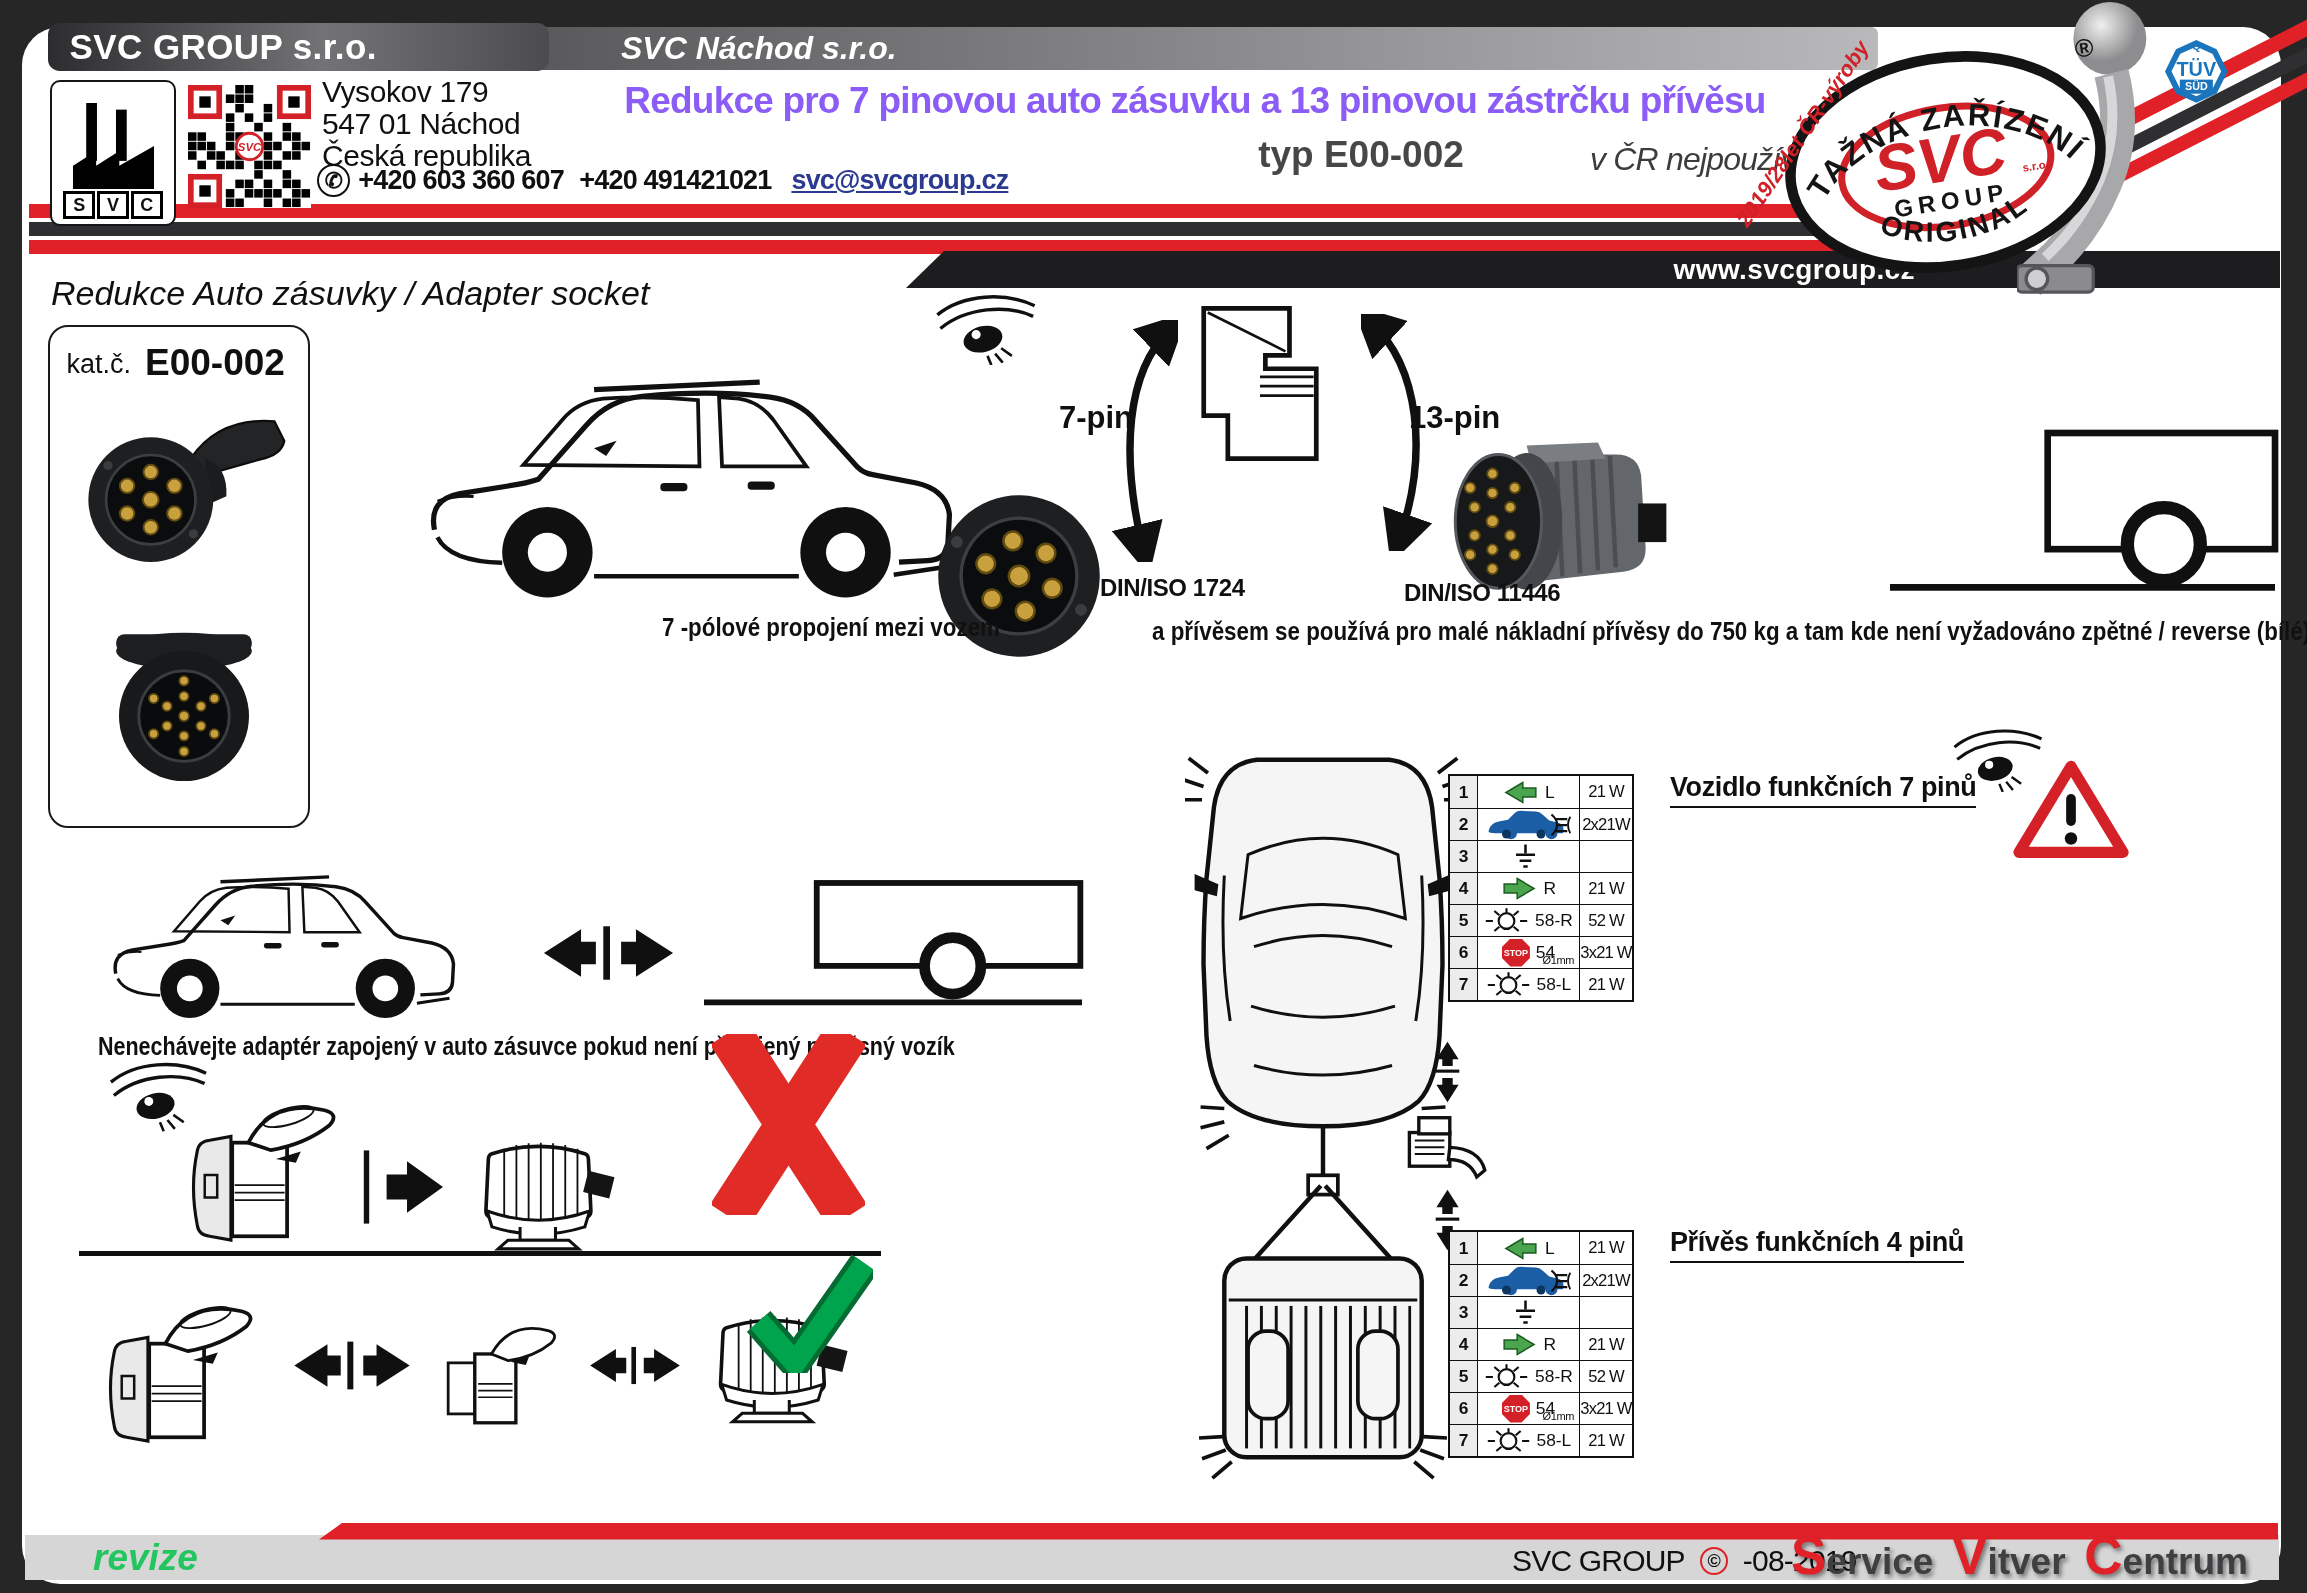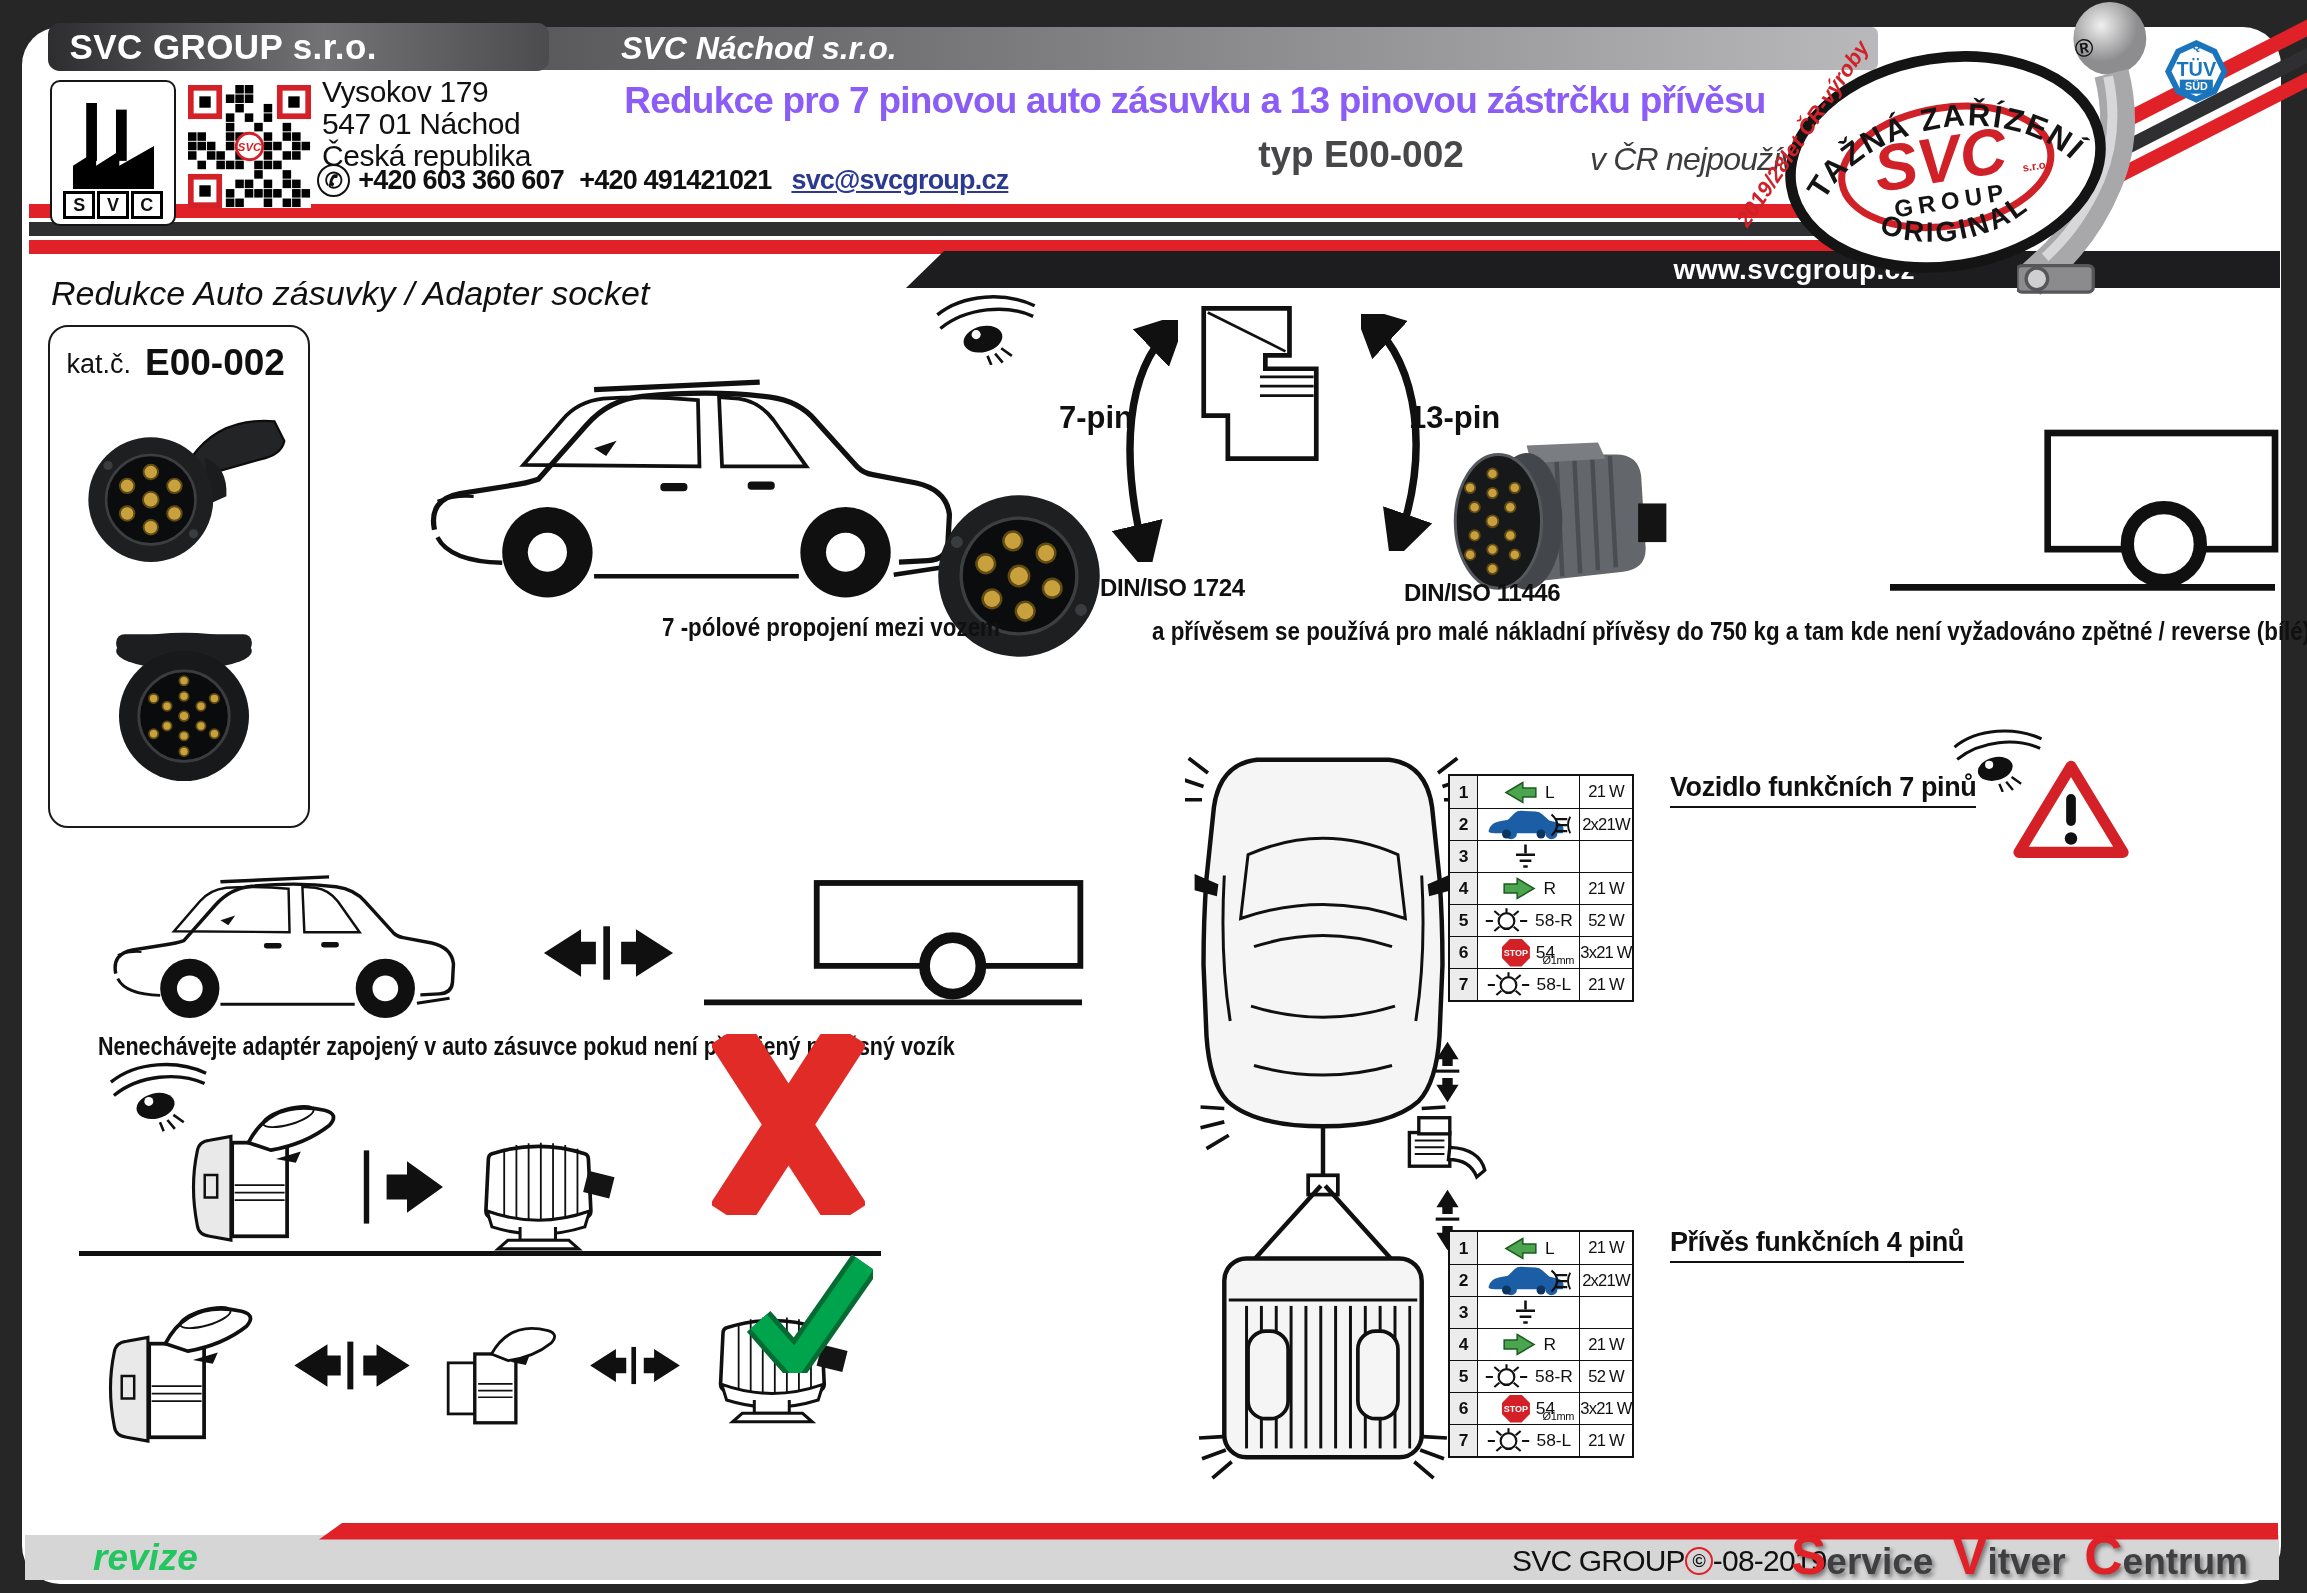--- a/index.html
+++ b/index.html
@@ -40,21 +40,21 @@
   .tc.n{width:28px;background:#ececec;border-right:1.7px solid #101010;font-weight:bold;font-size:17.4px;flex:none}
   .tc.ic{width:102px;border-right:1.7px solid #101010;gap:5.8px;font-size:17.4px;flex:none;position:relative}
   .tc.v{flex:1;font-size:16.6px;letter-spacing:-0.8px}
   .theading{font-size:27px;font-weight:bold;border-bottom:2.5px solid #101010;padding-bottom:2.5px;letter-spacing:-0.4px;z-index:2}
   .stop{width:28px;height:28px;background:#d42127;color:#fff;font-size:9px;font-weight:800;display:flex;align-items:center;justify-content:center;clip-path:polygon(30% 0,70% 0,100% 30%,100% 70%,70% 100%,30% 100%,0 70%,0 30%);flex:none}
   .sub{font-size:11px;position:absolute;right:5px;bottom:1.7px;letter-spacing:-0.4px}
   .divider{height:5px;background:#101010;z-index:2}
   .footgray{left:25px;top:1535px;width:2254px;height:45px;background:#d6d6d7;z-index:1}
   .footred{left:319px;top:1523px;width:1959px;height:16.6px;background:#e02128;clip-path:polygon(23px 0,100% 0,100% 100%,0 100%);z-index:2}
   .revize{left:93px;top:1537px;font-size:37px;font-weight:bold;font-style:italic;color:#22c55e;z-index:2}
-  .copyline{left:1512px;top:1544px;font-size:30px;z-index:2;display:flex;align-items:center;gap:0;letter-spacing:-0.8px}
+  .copyline{left:1512px;top:1544px;font-size:30px;z-index:2;display:flex;align-items:center;gap:15px;letter-spacing:-0.8px}
   .copyc{display:inline-flex;width:28px;height:28px;border:2.5px solid #e02128;border-radius:50%;align-items:center;justify-content:center;font-size:18px;font-weight:bold}
   .brand{left:1791px;top:1525px;z-index:2;white-space:nowrap;text-shadow:2.5px 2.5px 4.1px rgba(0,0,0,.45)}
   .brand .big{font-size:53px;font-weight:800;color:#e02128}
   .brand .rest{font-size:37px;font-weight:800;color:#3f3f42}
   svg{display:block}
 </style>
 </head>
 <body>
 
 <svg width="0" height="0" style="position:absolute" aria-hidden="true">

